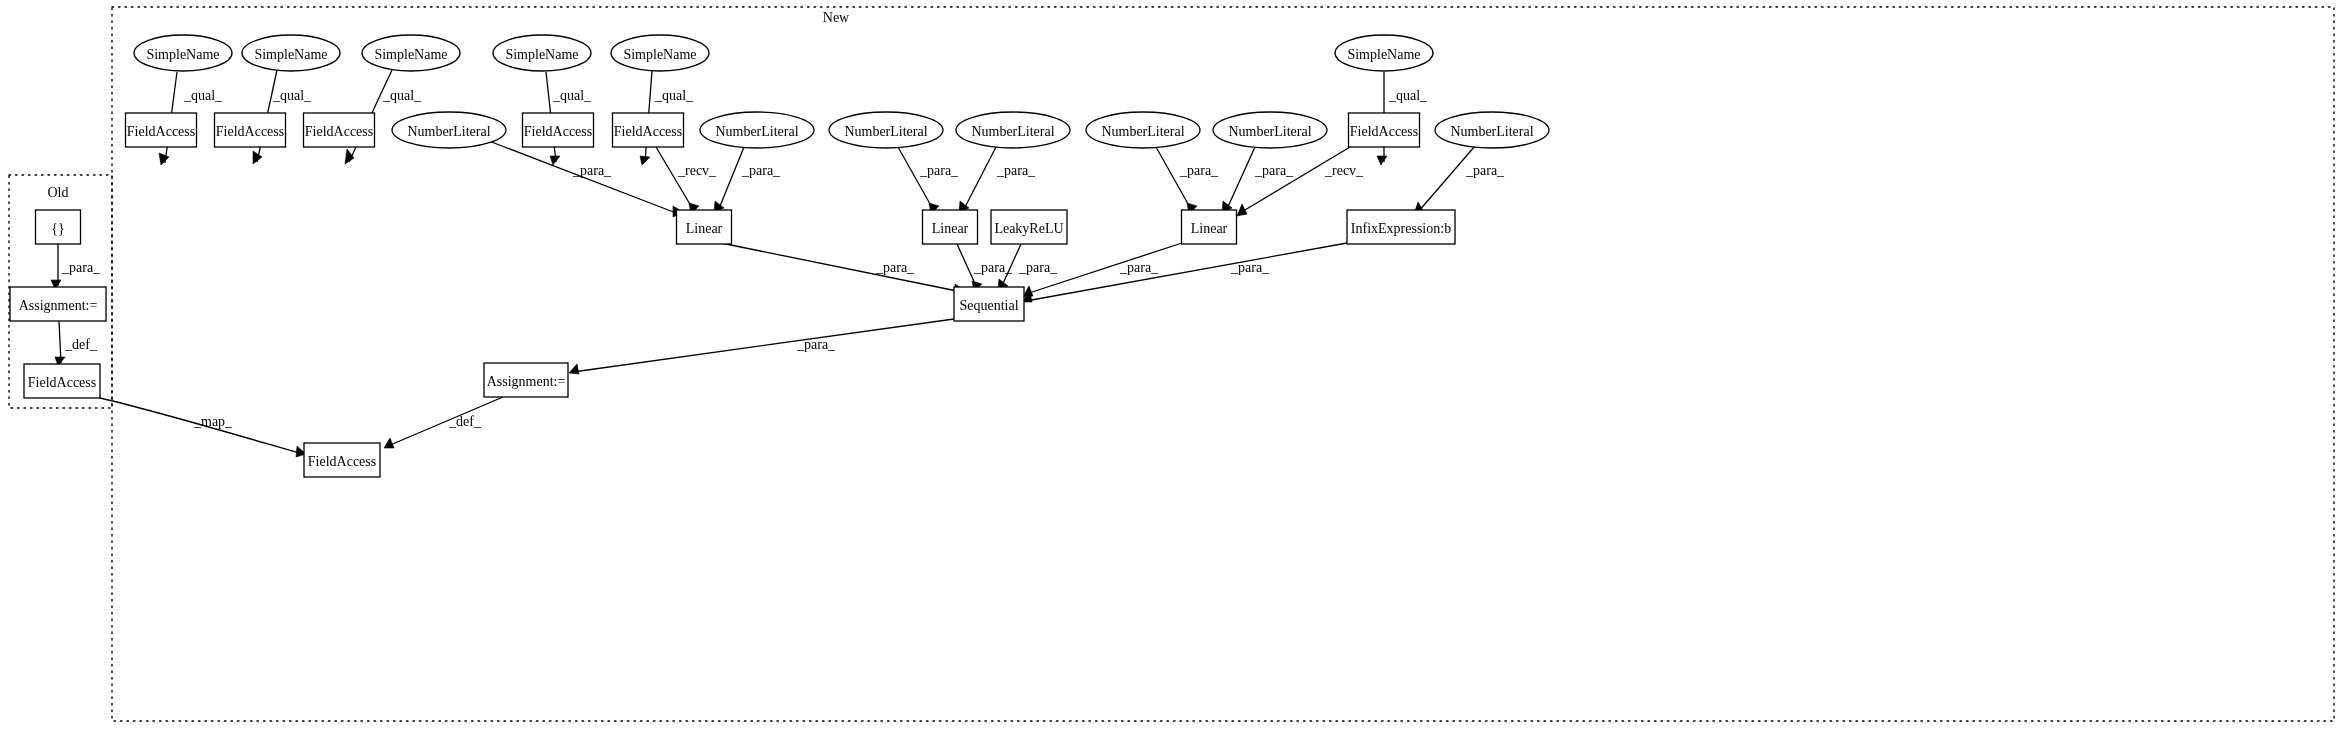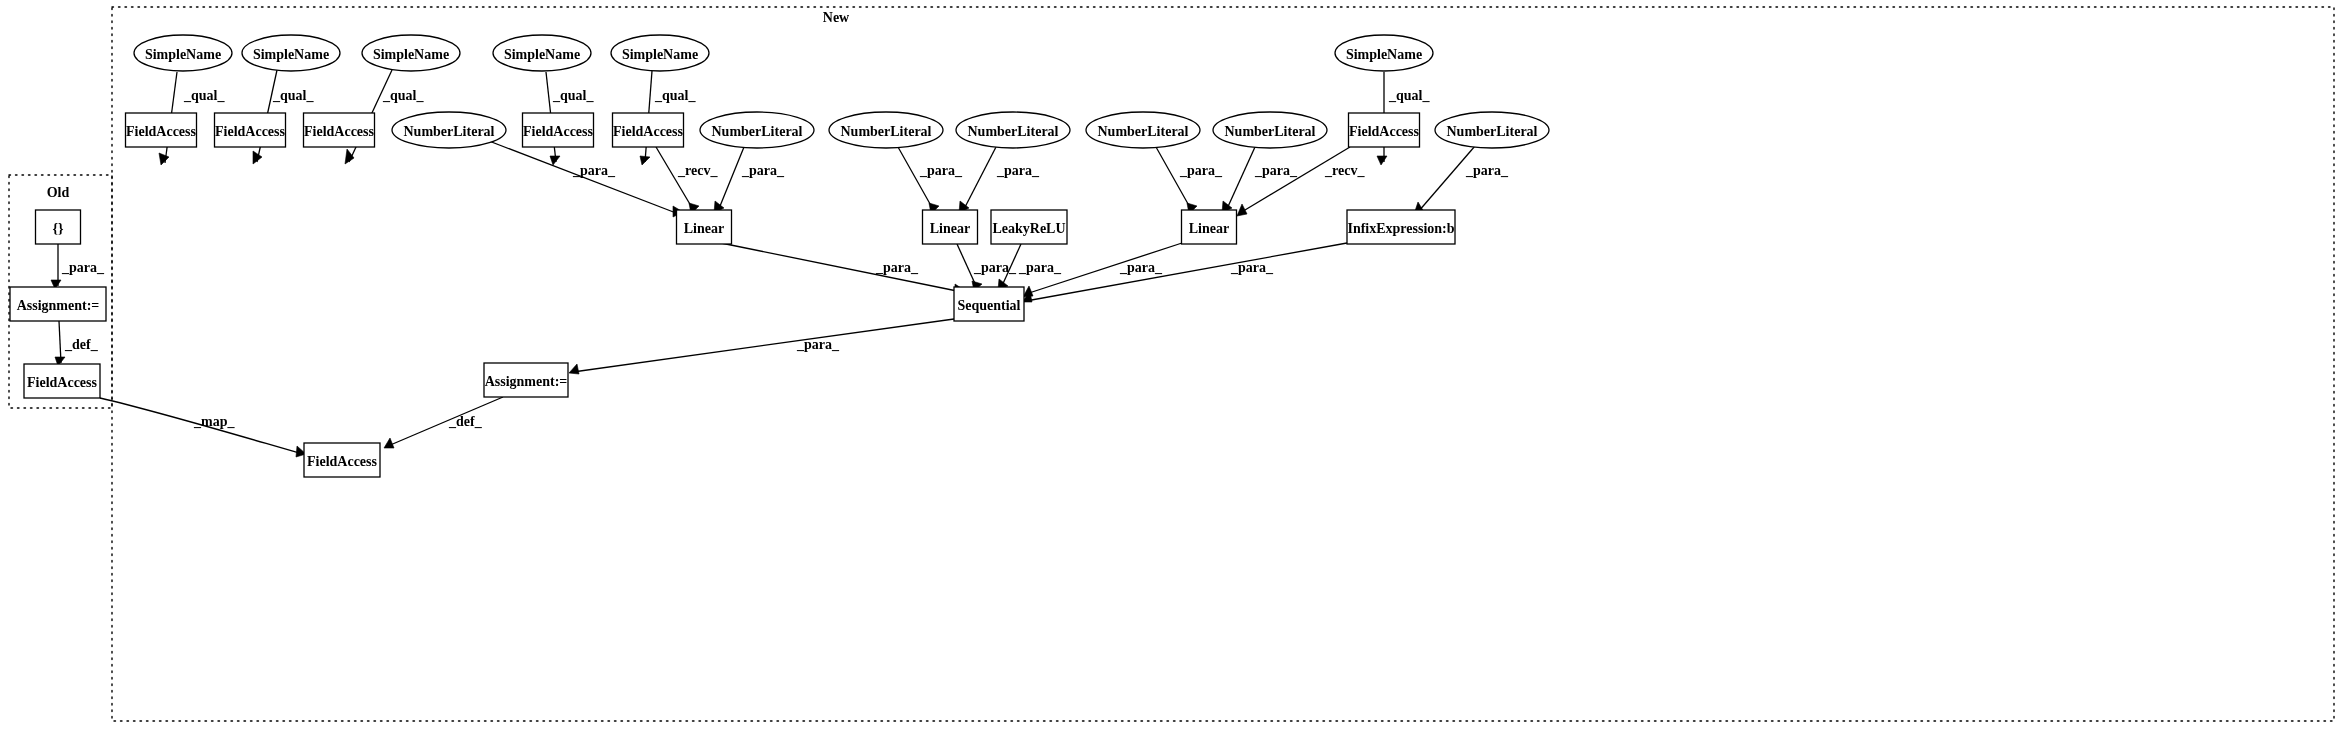--- a/index.html
+++ b/index.html
@@ -10,21 +10,20 @@
   }
   body {
     font-family: "Liberation Serif", serif;
   }
   #stage {
     position: relative;
     width: 2349px;
     height: 740px;
     background: #ffffff;
     overflow: hidden;
-    font-weight: bold;
   }
   svg#graph {
     position: absolute;
     left: 0;
     top: 0;
     width: 2349px;
     height: 740px;
   }
   .cluster-box {
     fill: none;

